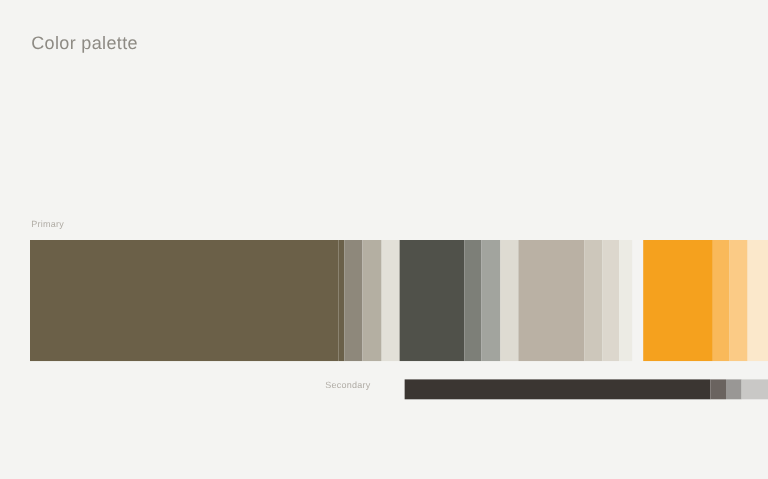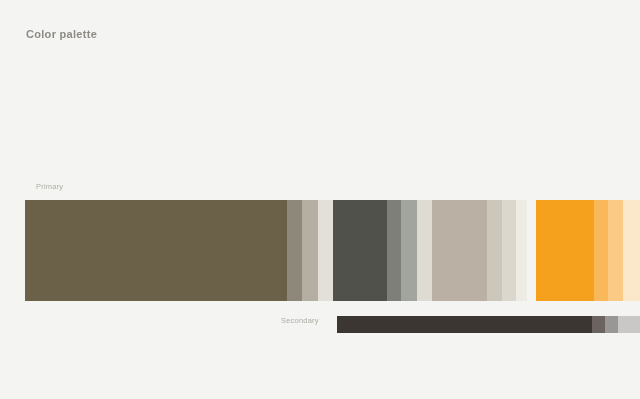--- a/index.html
+++ b/index.html
@@ -17,36 +17,35 @@
   }
   #page-root {
     position: absolute;
     inset: 0;
   }
 
   .page-title {
     position: absolute;
     left: 26px;
     top: 28px;
-    font-size: 11px;
-    font-weight: bold;
+    font-size: 15px;
+    font-weight: normal;
     letter-spacing: 0.3px;
     color: #8e8b84;
     white-space: nowrap;
     text-align: right;
   }
 
   .section-label {
     position: absolute;
     font-size: 7.5px;
     font-weight: normal;
     letter-spacing: 0.2px;
     color: #b0aca5;
     white-space: nowrap;
-    margin-left: 10px;
   }
   .section-label.primary-label {
     left: 26px;
     top: 182px;
   }
   .section-label.secondary-label {
     left: 271px;
     top: 316px;
   }
 

